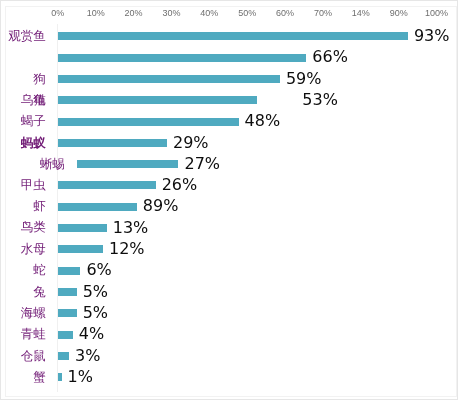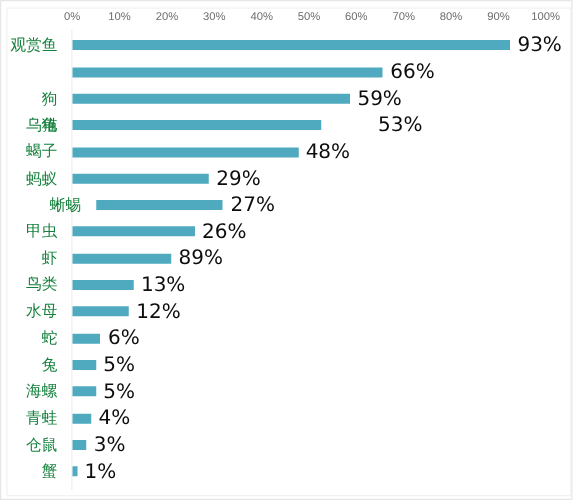--- a/index.html
+++ b/index.html
@@ -9,21 +9,21 @@
   #chart{position:absolute;left:0;top:0;width:458px;height:400px;background:#fff;}
   .outer-border{position:absolute;left:0;top:0;width:458px;height:400px;
        box-sizing:border-box;border:1px solid #e6e6e6;pointer-events:none;}
   .chart-frame{position:absolute;left:5px;top:5.5px;width:451.5px;height:391px;
        box-sizing:border-box;border:1px solid #f2f2f2;pointer-events:none;}
   .axis-line{position:absolute;left:57.3px;top:24.3px;width:1px;height:367.5px;background:#f0f0f0;}
   .tick{position:absolute;top:8px;font-size:9px;line-height:10px;color:#6e6e6e;
        transform:translateX(-50%);white-space:nowrap;}
   .row{position:absolute;left:0;width:458px;}
   .bar{position:absolute;left:57.8px;height:8px;background:#4FAAC0;}
-  .cat{position:absolute;right:412.2px;font-size:12.5px;line-height:16px;color:#15803d;
+  .cat{position:absolute;right:412.2px;font-size:12.5px;line-height:16px;color:#701a75;
        white-space:nowrap;text-align:right;}
   .val{position:absolute;font-size:16px;line-height:14px;color:#0d0d0d;white-space:nowrap;
        font-family:"DejaVu Sans",sans-serif;}
 </style>
 </head>
 <body>
 
 <div id="chart">
   <div class="outer-border"></div>
   <div class="chart-frame"></div>
@@ -31,21 +31,21 @@
 
   <div id="ticks">
     <div class="tick" style="left: 57.8px;">0%</div>
     <div class="tick" style="left: 95.68px;">10%</div>
     <div class="tick" style="left: 133.56px;">20%</div>
     <div class="tick" style="left: 171.44px;">30%</div>
     <div class="tick" style="left: 209.32px;">40%</div>
     <div class="tick" style="left: 247.2px;">50%</div>
     <div class="tick" style="left: 285.08px;">60%</div>
     <div class="tick" style="left: 322.96px;">70%</div>
-    <div class="tick" style="left: 360.84px;">80%</div>
+    <div class="tick" style="left: 360.84px;">14%</div>
     <div class="tick" style="left: 398.72px;">90%</div>
     <div class="tick" style="left: 436.6px;">100%</div>
   </div>
 
   <div id="rows">
     <div class="row" style="top: 25.35px; height: 21.3118px;">
       <div class="cat" style="top: 2.65588px;">观赏鱼</div>
       <div class="bar" style="width: 350.145px; top: 6.65px; background: rgb(79, 170, 192);"></div>
       <div class="val" style="left: 413.945px; top: 3.65588px;">93%</div>
     </div>
@@ -63,21 +63,21 @@
       <div class="cat" style="top: 2.65588px;">猫</div>
       <div class="bar" style="width: 199.545px; top: 6.71471px; background: rgb(79, 170, 192);"></div>
       <div class="val" style="left: 263.345px; top: 3.65588px; margin-left: 39px;">53%</div>
     </div>
     <div class="row" style="top: 110.597px; height: 21.3118px;">
       <div class="cat" style="top: 2.65588px;">蝎子</div>
       <div class="bar" style="width: 180.72px; top: 7.40294px; background: rgb(79, 170, 192);"></div>
       <div class="val" style="left: 244.52px; top: 3.65588px;">48%</div>
     </div>
     <div class="row" style="top: 131.909px; height: 21.3118px;">
-      <div class="cat" style="top: 2.65588px;">蚂蚁</div>
+      <div class="cat" style="top: 2.65588px; font-weight: bold;">蚂蚁</div>
       <div class="bar" style="width: 109.185px; top: 7.09118px; background: rgb(79, 170, 192);"></div>
       <div class="val" style="left: 172.985px; top: 3.65588px;">29%</div>
     </div>
     <div class="row" style="top: 153.221px; height: 21.3118px; margin-left: 19px;">
       <div class="cat" style="top: 2.65588px;">蜥蜴</div>
       <div class="bar" style="width: 101.655px; top: 6.77941px; background: rgb(79, 170, 192);"></div>
       <div class="val" style="left: 165.455px; top: 3.65588px;">27%</div>
     </div>
     <div class="row" style="top: 174.532px; height: 21.3118px;">
       <div class="cat" style="top: 2.65588px;">甲虫</div>

